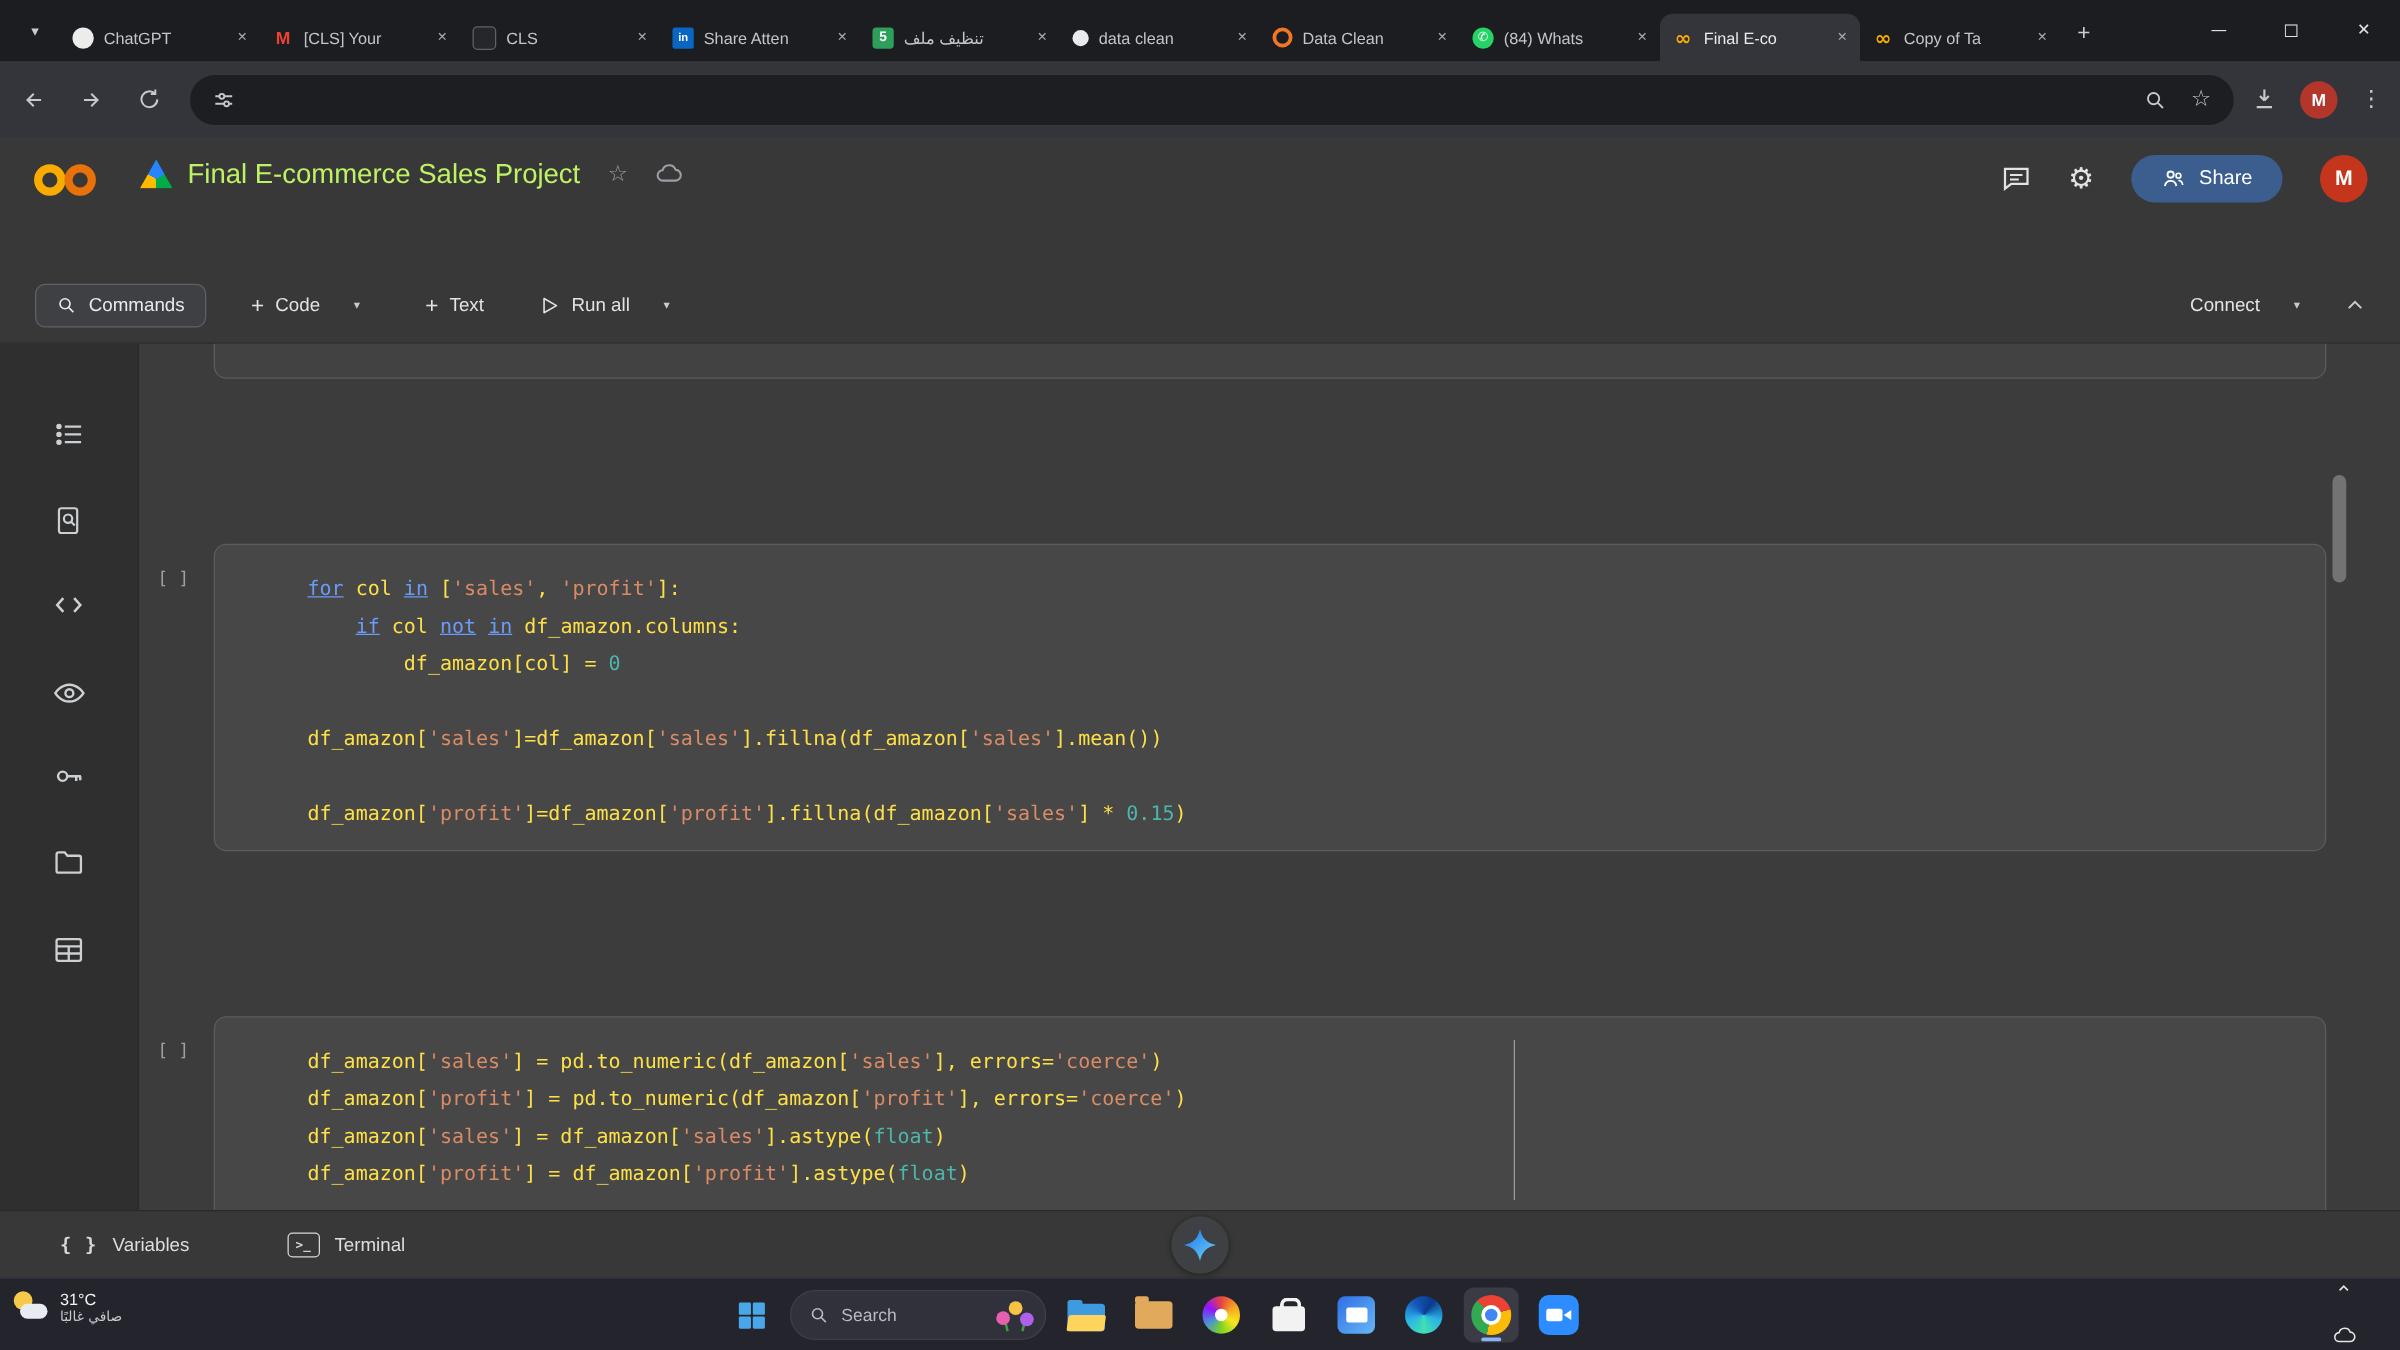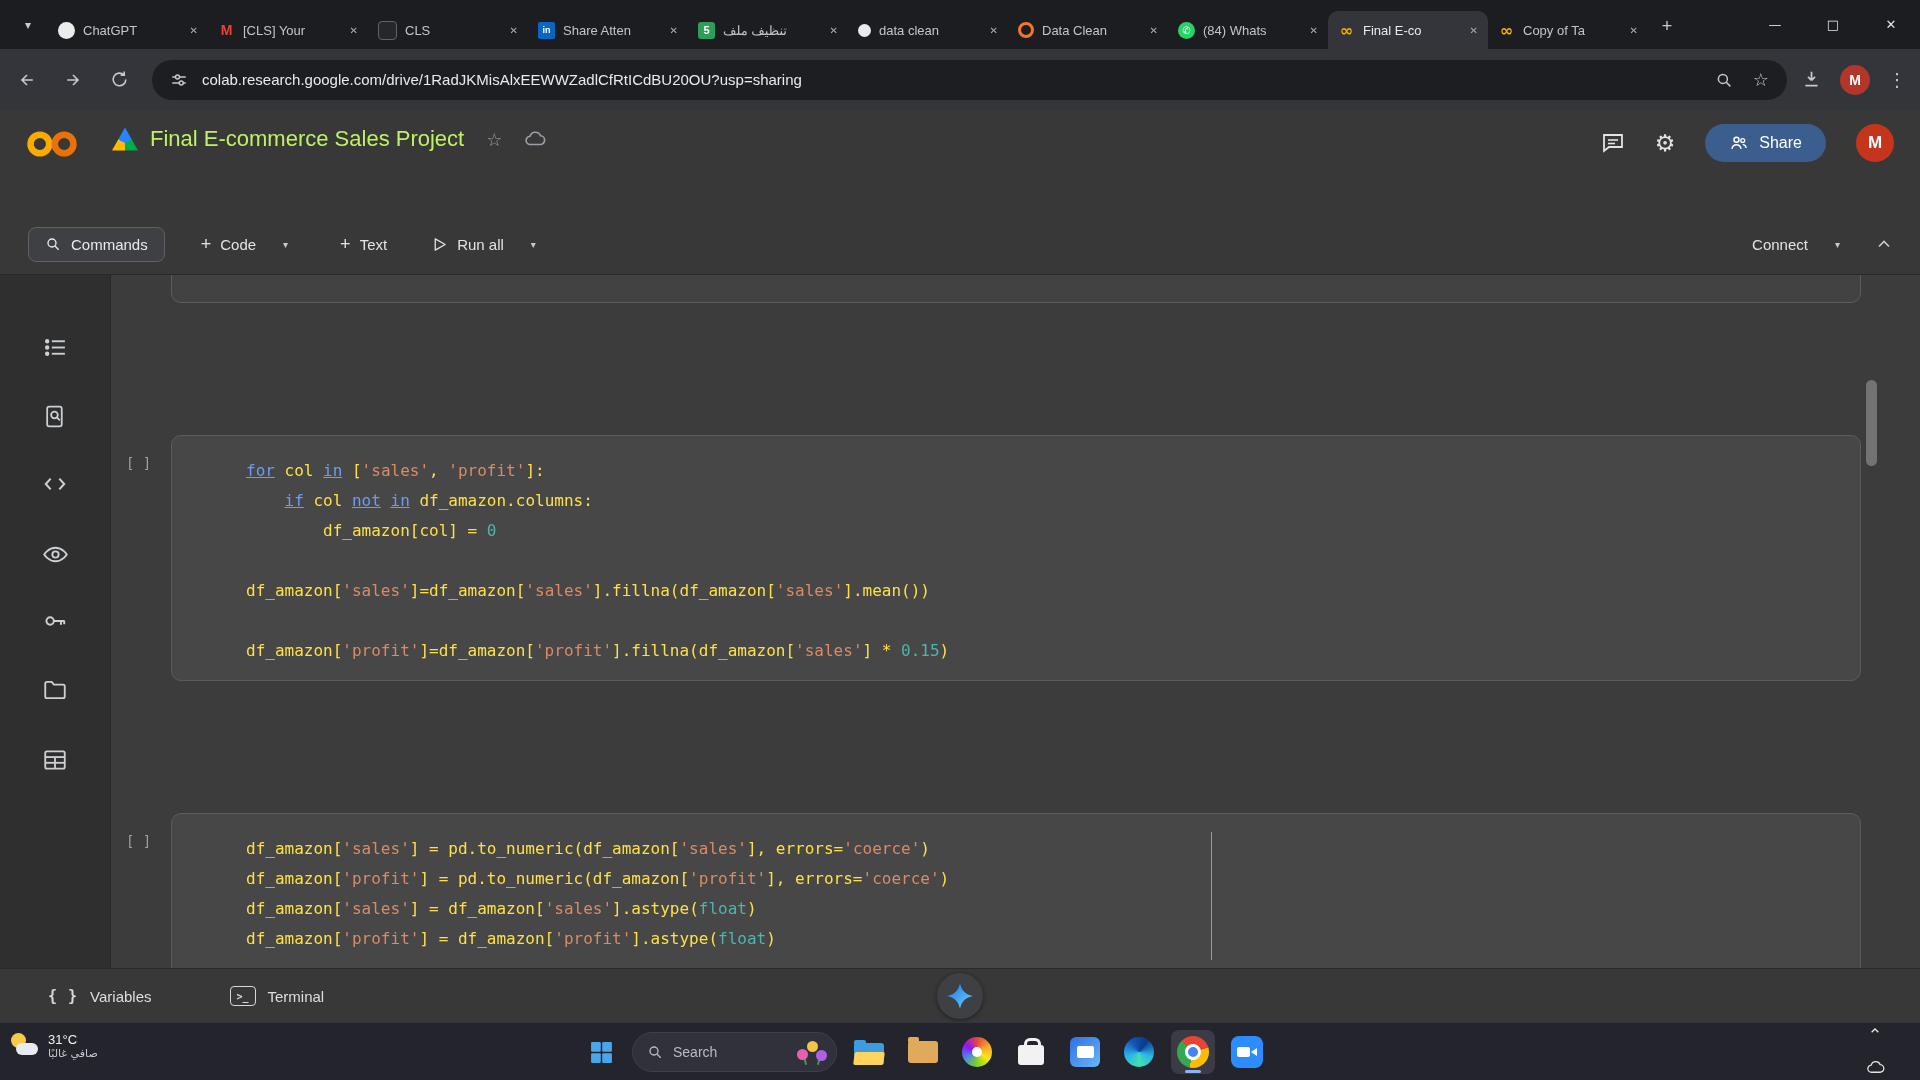--- a/index.html
+++ b/index.html
@@ -222,21 +222,20 @@
     </div>
     <div class="omnibox">
       <svg width="18" height="18" viewBox="0 0 24 24">
           <g fill="none" stroke="#c6c8cc" stroke-width="2">
             <line x1="3" y1="8" x2="21" y2="8"></line>
             <circle cx="10" cy="8" r="2.6" fill="#1d1e22"></circle>
             <line x1="3" y1="16" x2="21" y2="16"></line>
             <circle cx="15" cy="16" r="2.6" fill="#1d1e22"></circle>
           </g>
         </svg>
-      <span class="url">colab.research.google.com/drive/1RadJKMisAlxEEWWZadlCfRtICdBU20OU?usp=sharing</span>
       <span class="ob-spacer"></span>
       <span class="ob-ico">
         <svg width="18" height="18" viewBox="0 0 24 24">
             <circle cx="10.5" cy="10.5" r="6" fill="none" stroke="#c6c8cc" stroke-width="2"></circle>
             <line x1="15" y1="15" x2="20.5" y2="20.5" stroke="#c6c8cc" stroke-width="2"></line>
           </svg>
       </span>
       <span class="ob-ico glyph-star g">☆</span>
     </div>
     <div class="addr-right">

